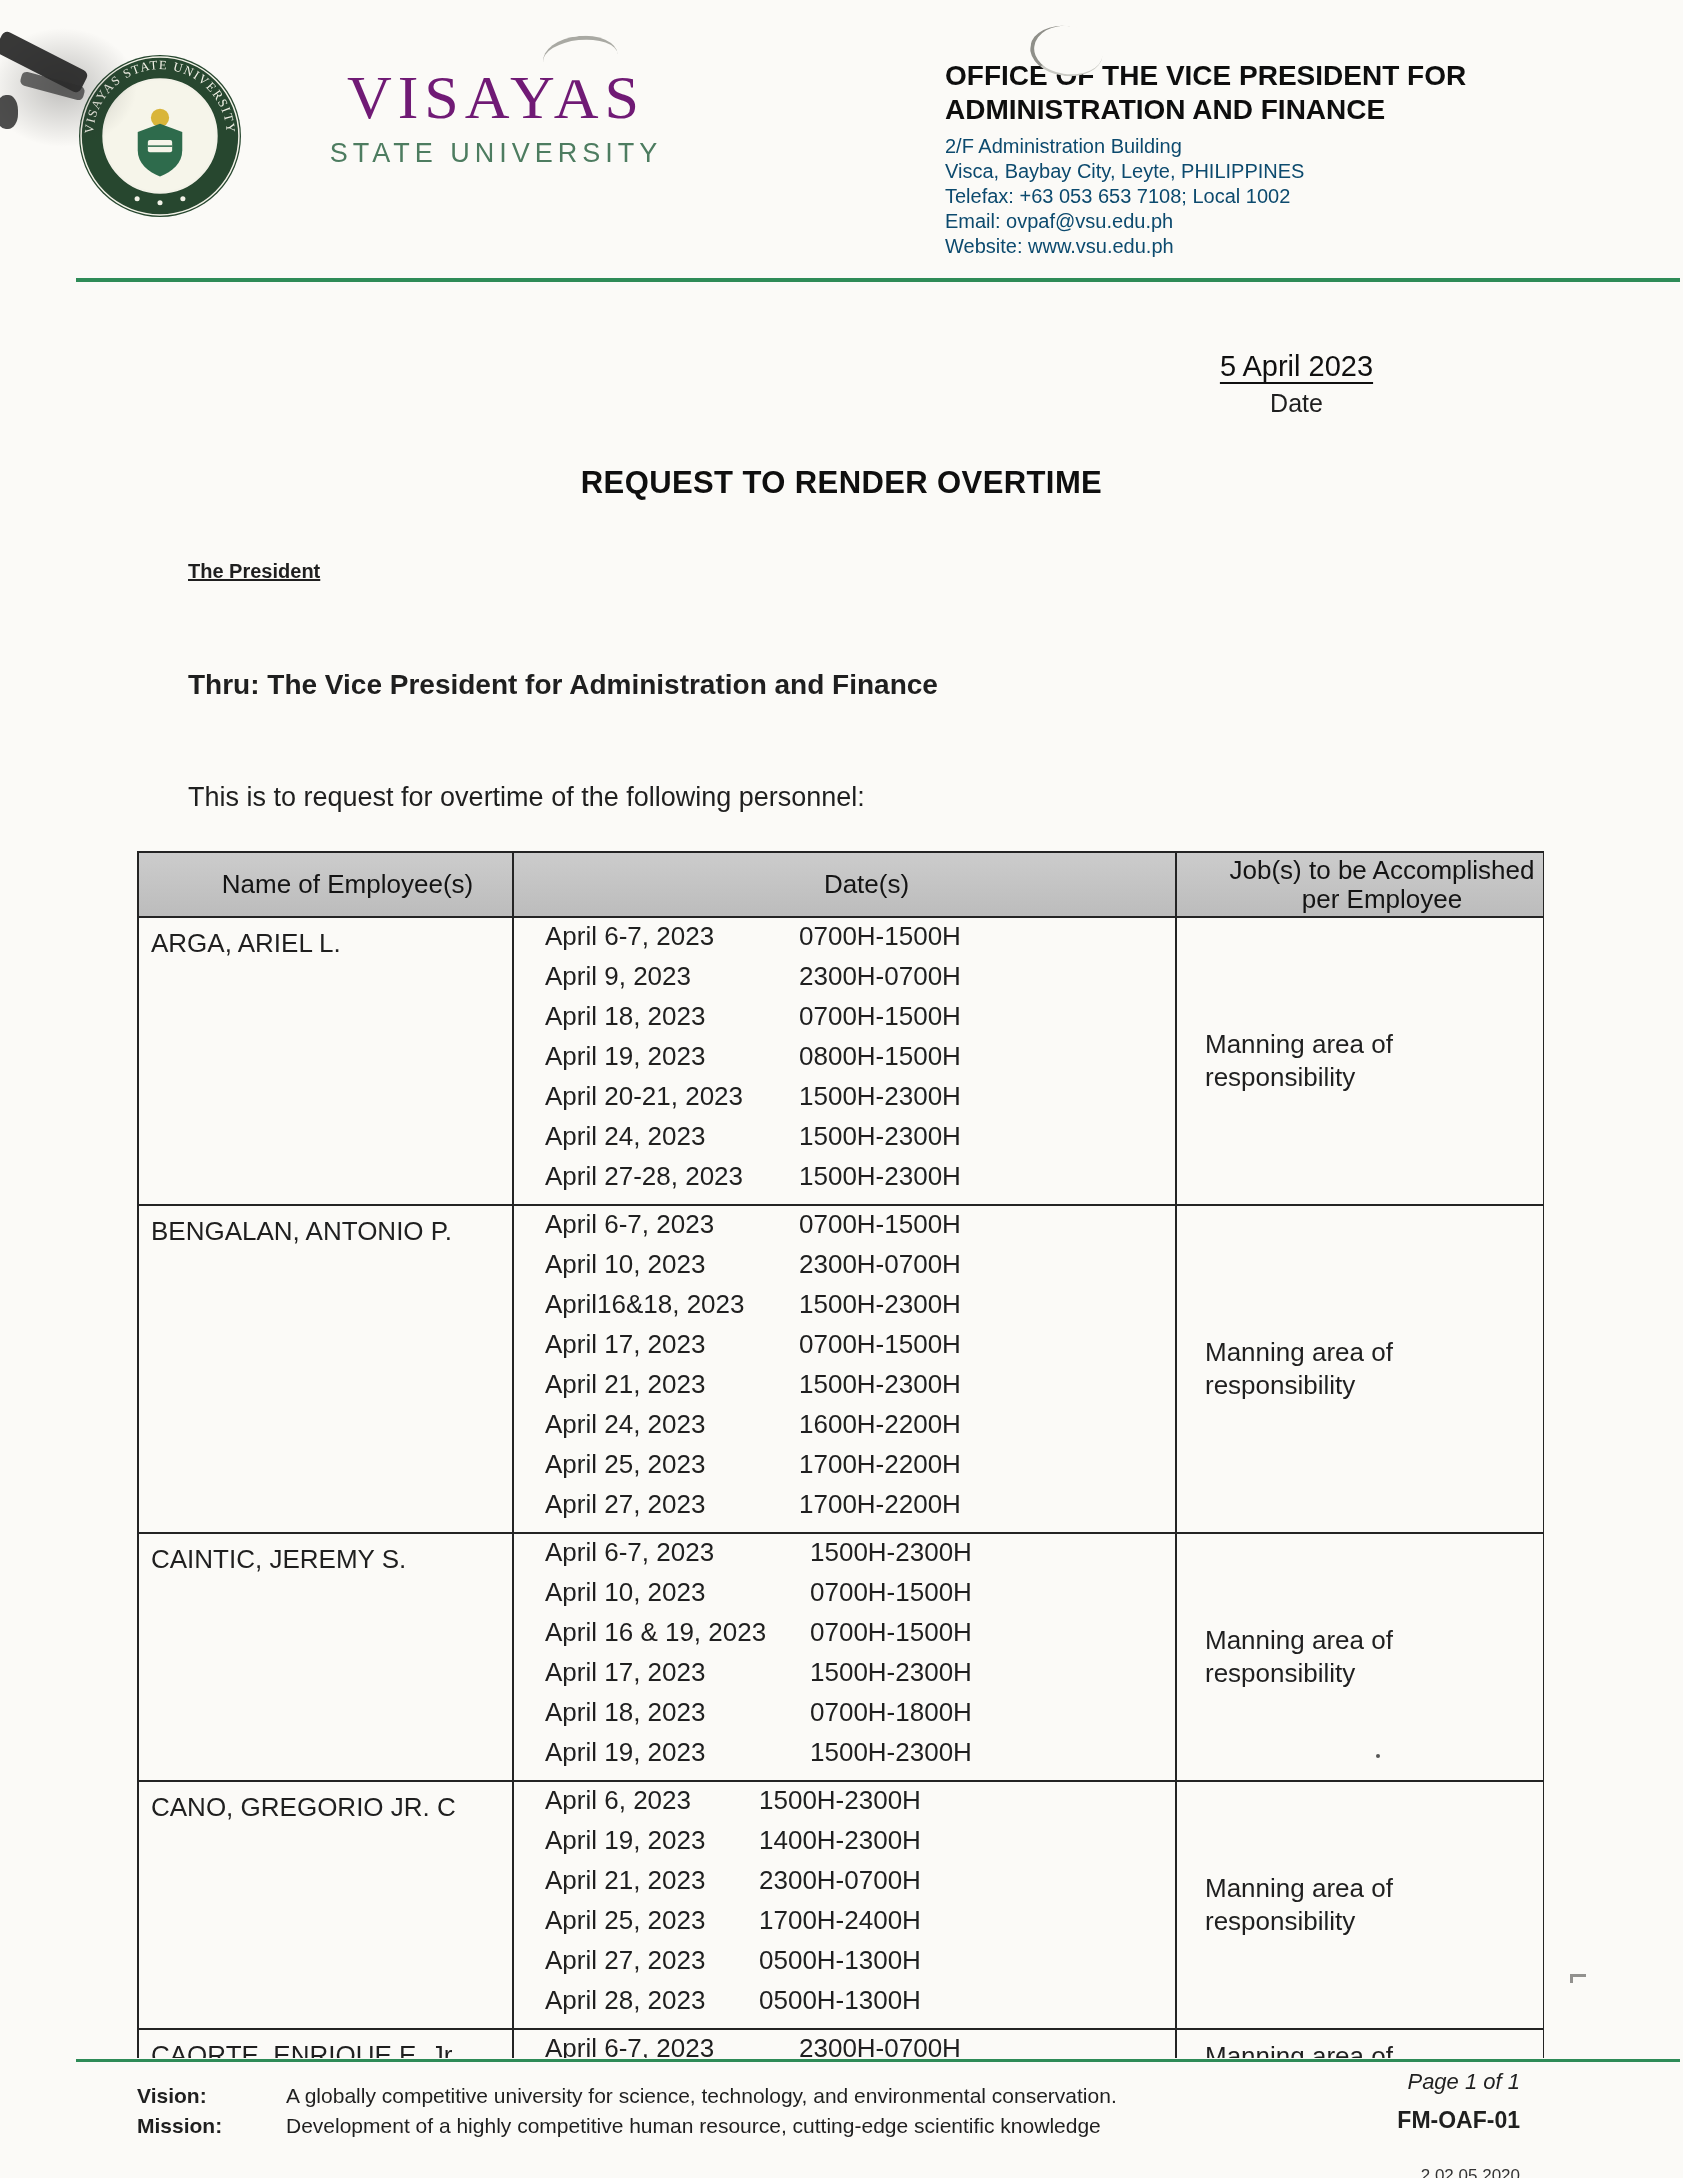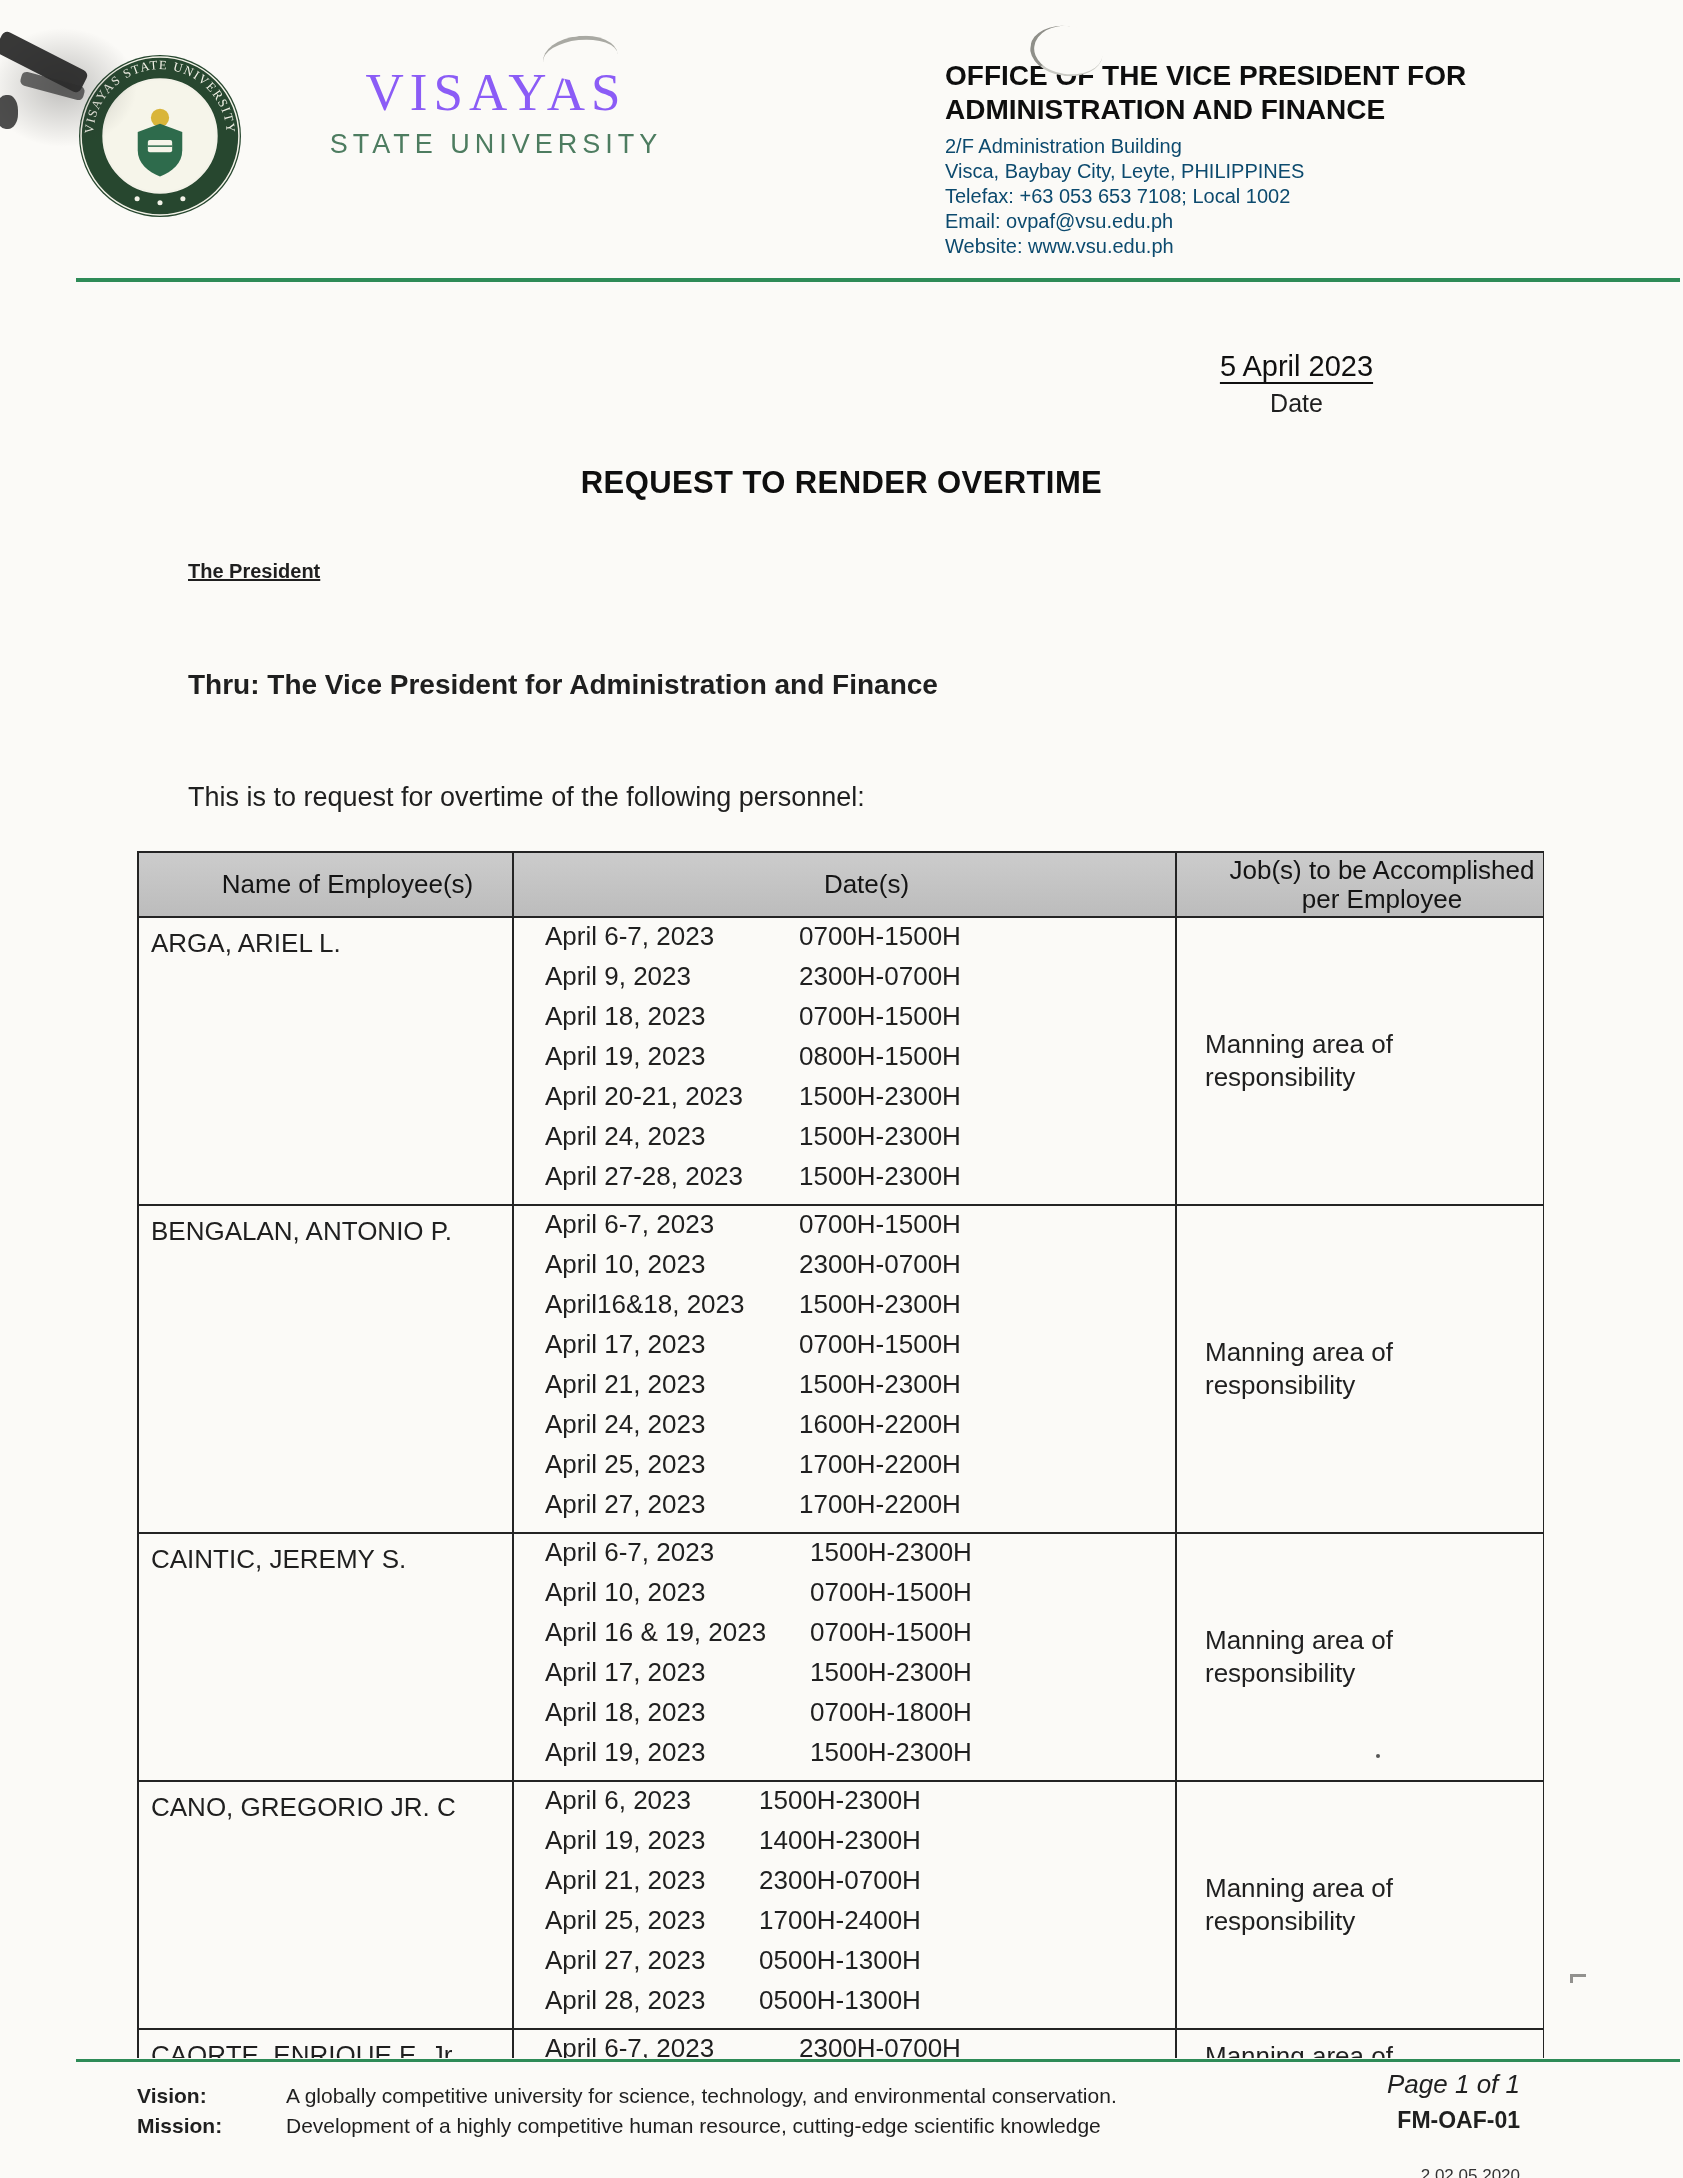--- a/index.html
+++ b/index.html
@@ -3,22 +3,22 @@
 <meta charset="utf-8">
 <style>
   * { margin:0; padding:0; box-sizing:border-box; }
   html,body { background:#fbfaf7; }
   body { font-family:"Liberation Sans", sans-serif; color:#1f1f1f; }
   .page { position:relative; width:1683px; height:2178px; background:#fbfaf7; overflow:hidden; }
 
   
   .seal { position:absolute; left:77px; top:53px; width:166px; height:166px; }
   .wordmark { position:absolute; left:283px; top:65px; width:426px; text-align:center; }
-  .uni-name { font-family:"Liberation Serif", serif; font-size:53px; line-height:1.05;
-              letter-spacing:6px; color:#8b5cf6; }
+  .uni-name { font-family:"Liberation Serif", serif; font-size:62px; line-height:1.05;
+              letter-spacing:6px; color:#701a75; }
   .uni-sub  { font-size:27px; letter-spacing:5px; color:#4d7c60; margin-top:8px; }
   .office-block { position:absolute; left:945px; top:59px; width:614px; }
   .office-title { font-weight:bold; font-size:28px; line-height:34px; color:#0e0e0e; }
   .office-address { margin-top:7px; font-size:20px; line-height:25px; color:#0c4a6e; }
   .rule { position:absolute; left:76px; width:1604px; background:#2e8b57; }
   .rule-top { top:278px; height:4px; }
   .rule-bottom { top:2059px; height:3px; }
 
   
   .date-block { position:absolute; left:1148px; top:350px; width:297px; text-align:center; }
@@ -41,21 +41,21 @@
   .dates-cell { vertical-align:top; padding:3px 0 3px 31px; }
   .date-line { display:flex; height:40px; align-items:flex-start; font-size:26px; }
   .date-part { width:254px; flex:none; }
   .emp-row-2 .date-part { width:265px; }
   .emp-row-3 .date-part { width:214px; }
   .job-cell { padding:0 10px 0 28px; font-size:26px; line-height:33px; vertical-align:middle; }
   .emp-row-4 td { height:168px; }
   .emp-row-4 .job-cell { vertical-align:top; padding-top:10px; }
 
   
-  .page-label { position:absolute; top:2069px; right:163px; font-style:italic; font-size:26px; }
+  .page-label { position:absolute; top:2069px; right:163px; font-style:italic; font-size:22px; }
   .vm-row { position:absolute; left:137px; font-size:21px; line-height:25px; white-space:nowrap; }
   .vision-row { top:2083px; } .mission-row { top:2113px; }
   .vm-label { display:inline-block; width:149px; font-weight:bold; }
   .form-code { position:absolute; top:2107px; right:163px; font-weight:bold; font-size:23px; }
   .revision { position:absolute; top:2166px; right:163px; font-size:17px; color:#333; }
 
   
   .artifact { position:absolute; z-index:6; }
   .smudge-halo { left:-12px; top:28px; width:149px; height:119px;
     background:radial-gradient(closest-side, rgba(40,40,40,.28), rgba(40,40,40,0)); }

